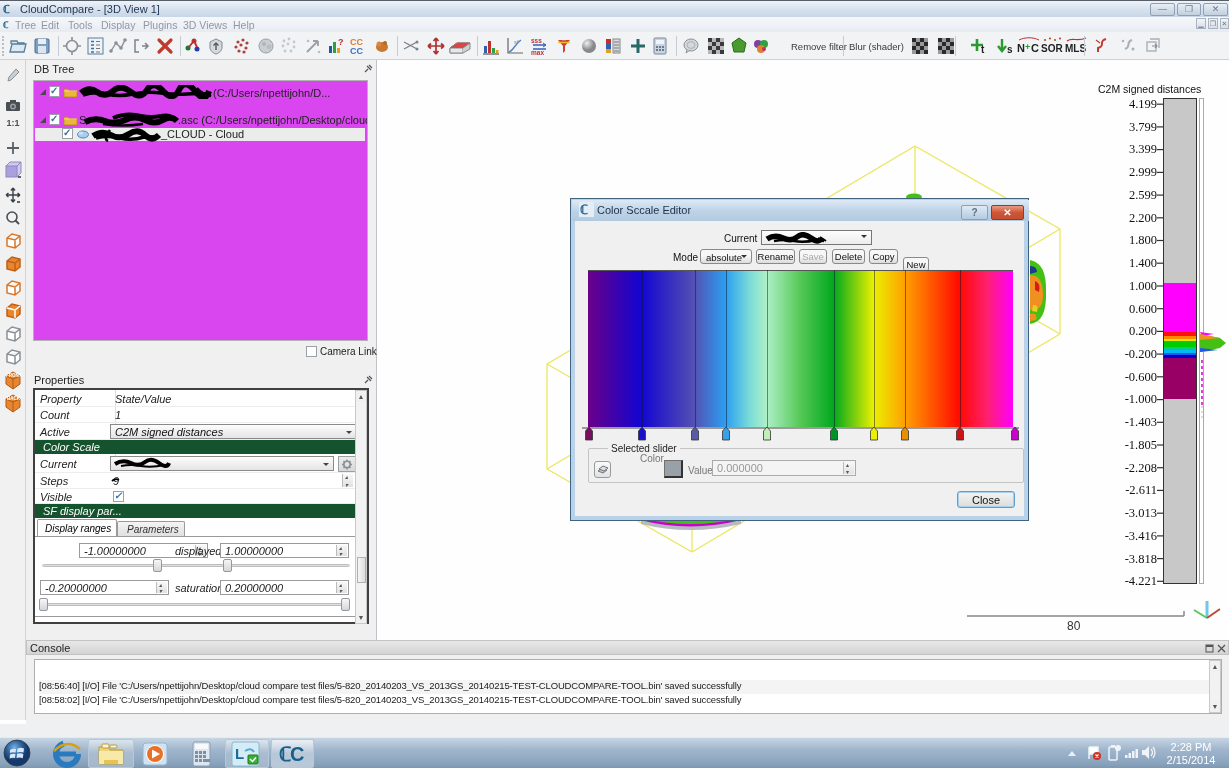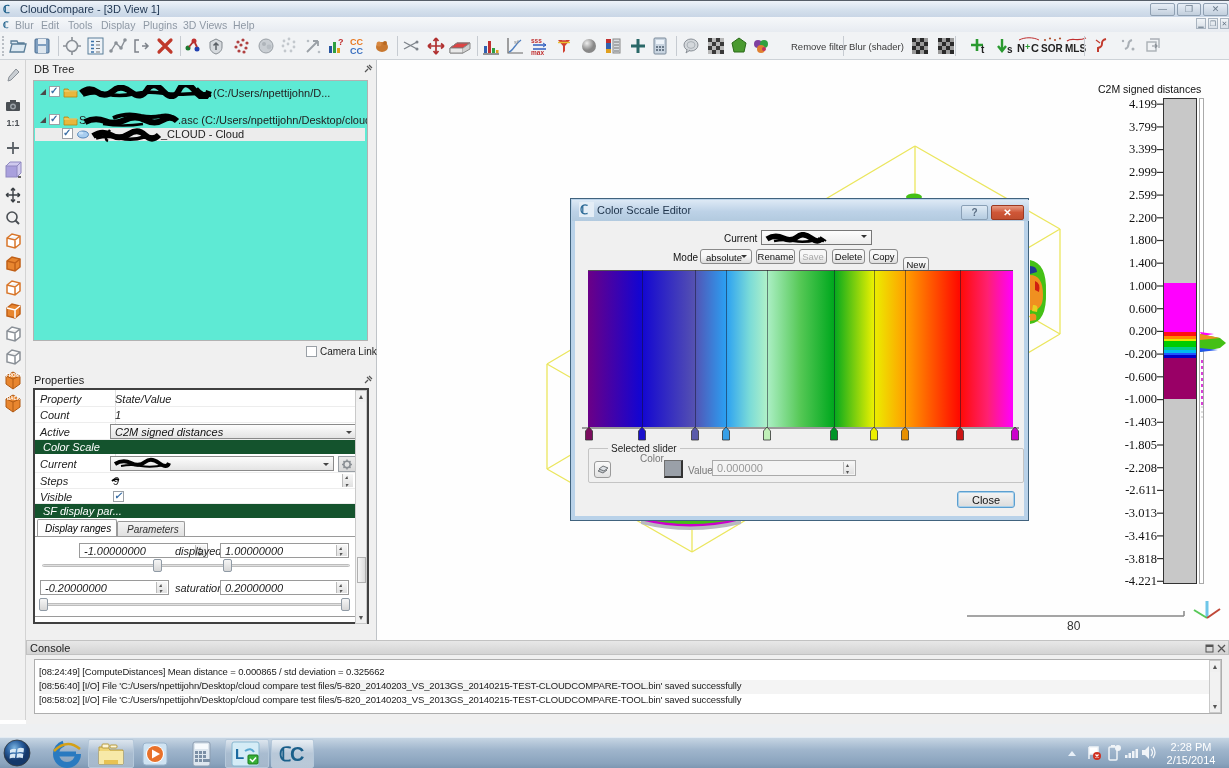--- a/index.html
+++ b/index.html
@@ -15,21 +15,21 @@
 .tsep{top:4px;width:1px;height:20px;background:#c6cbd1;}
 .ttxt{top:9px;font-size:9.5px;color:#3a3a3a;}
 
 .wbtn{top:2px;height:13px;background:linear-gradient(#e7eef6,#c2cfdd);border:1px solid #8fa0b2;border-radius:2px;color:#f4f8fb;text-align:center;font-size:9px;line-height:11px;color:#6b7b8c;}
 .cbtn{top:1px;width:10px;height:11px;background:linear-gradient(#f2f5f8,#d8dfe7);border:1px solid #a9b4c0;font-size:7px;line-height:9px;text-align:center;color:#6a7a8a;}
 
 #lstrip{left:0;top:60px;width:26px;height:660px;background:#f1f1f1;border-right:1px solid #d3d3d3;}
 
 #dbpanel{left:26px;top:60px;width:350px;height:318px;background:#f0f0f0;}
 .ptitle{font-size:11px;color:#222;}
-#dbtree{left:7px;top:23px;width:335px;height:238px;background:#5eead4;border:1px solid #b2b2b2;overflow:hidden;}
+#dbtree{left:7px;top:23px;width:335px;height:238px;background:#d946ef;border:1px solid #b2b2b2;overflow:hidden;}
 .trow{left:1px;width:331px;height:13px;font-size:11px;color:#222;}
 .cb{width:11px;height:11px;background:#fff;border:1px solid #9aa0a6;position:absolute;}
 .cb:after{content:"✓";position:absolute;left:0px;top:-2px;font-size:10px;color:#3a6ea5;font-weight:bold;}
 .cbe:after{content:"";}
 #props{left:26px;top:371px;width:350px;height:269px;background:#f0f0f0;}
 #ptable{left:7px;top:17px;width:336px;height:236px;background:#fff;border:2px solid #404040;font-style:italic;}
 .prow{left:0;width:100%;border-bottom:1px solid #ededed;font-size:11px;color:#222;}
 .gsec{background:#14532d;color:#fff;font-size:11px;}
 .combo{background:linear-gradient(#fdfdfd,#e4e4e4);border:1px solid #8a8a8a;font-size:11px;color:#111;}
 .combo .arr{position:absolute;right:4px;top:45%;width:0;height:0;border:3.5px solid transparent;border-top-color:#444;}
@@ -177,21 +177,21 @@
     </svg>
   <div class="abs ttext">CloudCompare - [3D View 1]</div>
   <div class="abs wbtn" style="left:1150px;width:25px;">—</div>
   <div class="abs wbtn" style="left:1177px;width:24px;">❐</div>
   <div class="abs wbtn" style="left:1203px;width:25px;">✕</div>
 </div>
 <div class="abs" id="menubar">
   <svg class="abs" style="left:3px;top:3px" width="10" height="9" viewBox="0 0 10 9">
       <text x="0" y="8" font-size="9" font-weight="bold" fill="#1c5f8a" font-family="Liberation Sans">ℂ</text>
     </svg>
-  <div class="abs menuitem" style="left:15px;">Blur</div>
+  <div class="abs menuitem" style="left:15px;">Tree</div>
   <div class="abs menuitem" style="left:41px;">Edit</div>
   <div class="abs menuitem" style="left:68px;">Tools</div>
   <div class="abs menuitem" style="left:101px;">Display</div>
   <div class="abs menuitem" style="left:143px;">Plugins</div>
   <div class="abs menuitem" style="left:183px;">3D Views</div>
   <div class="abs menuitem" style="left:233px;">Help</div>
   <div class="abs cbtn" style="left:1196px;">▁</div>
   <div class="abs cbtn" style="left:1208px;">❐</div>
   <div class="abs cbtn" style="left:1220px;width:9px;">✕</div>
 </div>
@@ -680,21 +680,20 @@
     <span class="abs" style="left:3px;top:1px;font-size:11px;color:#222">Console</span>
     <svg class="abs" style="left:1178px;top:3px" width="9" height="9">
         <rect x="1" y="1" width="7" height="7" fill="none" stroke="#555"></rect>
         <rect x="1" y="1" width="7" height="2" fill="#555"></rect>
       </svg>
     <svg class="abs" style="left:1190px;top:3px" width="9" height="9">
         <path d="M1 1 L8 8 M8 1 L1 8" stroke="#555" stroke-width="1.3"></path>
       </svg>
   </div>
   <div class="abs" id="conbox">
-    <div class="abs conline" style="top:6px">[08:24:49] [ComputeDistances] Mean distance = 0.000865 / std deviation = 0.325662</div>
     <div class="abs conline" style="top:20px;background:#f4f4f4">[08:56:40] [I/O] File 'C:/Users/npettijohn/Desktop/cloud compare test files/5-820_20140203_VS_2013GS_20140215-TEST-CLOUDCOMPARE-TOOL.bin' saved successfully</div>
     <div class="abs conline" style="top:34px">[08:58:02] [I/O] File 'C:/Users/npettijohn/Desktop/cloud compare test files/5-820_20140203_VS_2013GS_20140215-TEST-CLOUDCOMPARE-TOOL.bin' saved successfully</div>
     <div class="abs sbar" style="right:0;top:0;width:12px;height:53px;">
       <div class="sarrow" style="top:0">▲</div>
       <div class="sarrow" style="bottom:0">▼</div>
     </div>
   </div>
 </div>
 
 <div class="abs" id="dlg">

